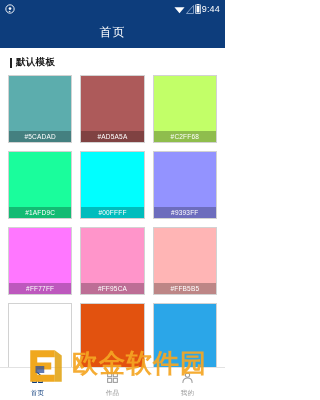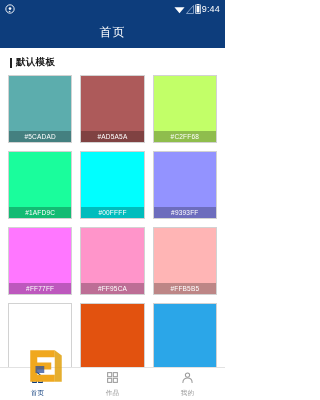--- a/index.html
+++ b/index.html
@@ -290,13 +290,14 @@
 </div>
 
 <div class="watermark">
   <span class="wm-logo">
     <svg width="42" height="42" viewBox="0 0 48 48">
       <path d="M6 6 L34 6 L34 14 L14 14 L14 20 L30 20 L30 28 L14 28 L14 34 L34 34 L34 42 L6 42 Z" fill="#F0A81E"></path>
       <path d="M34 6 L42 12 L42 42 L34 42 Z" fill="#E0A00B" opacity="0.85"></path>
       <rect x="12" y="24" width="10" height="8" fill="#2B4E9B" opacity="0.75"></rect>
     </svg>
   </span>
+  <span class="wm-text">欧金软件园</span>
 </div>
 
 </body></html>

